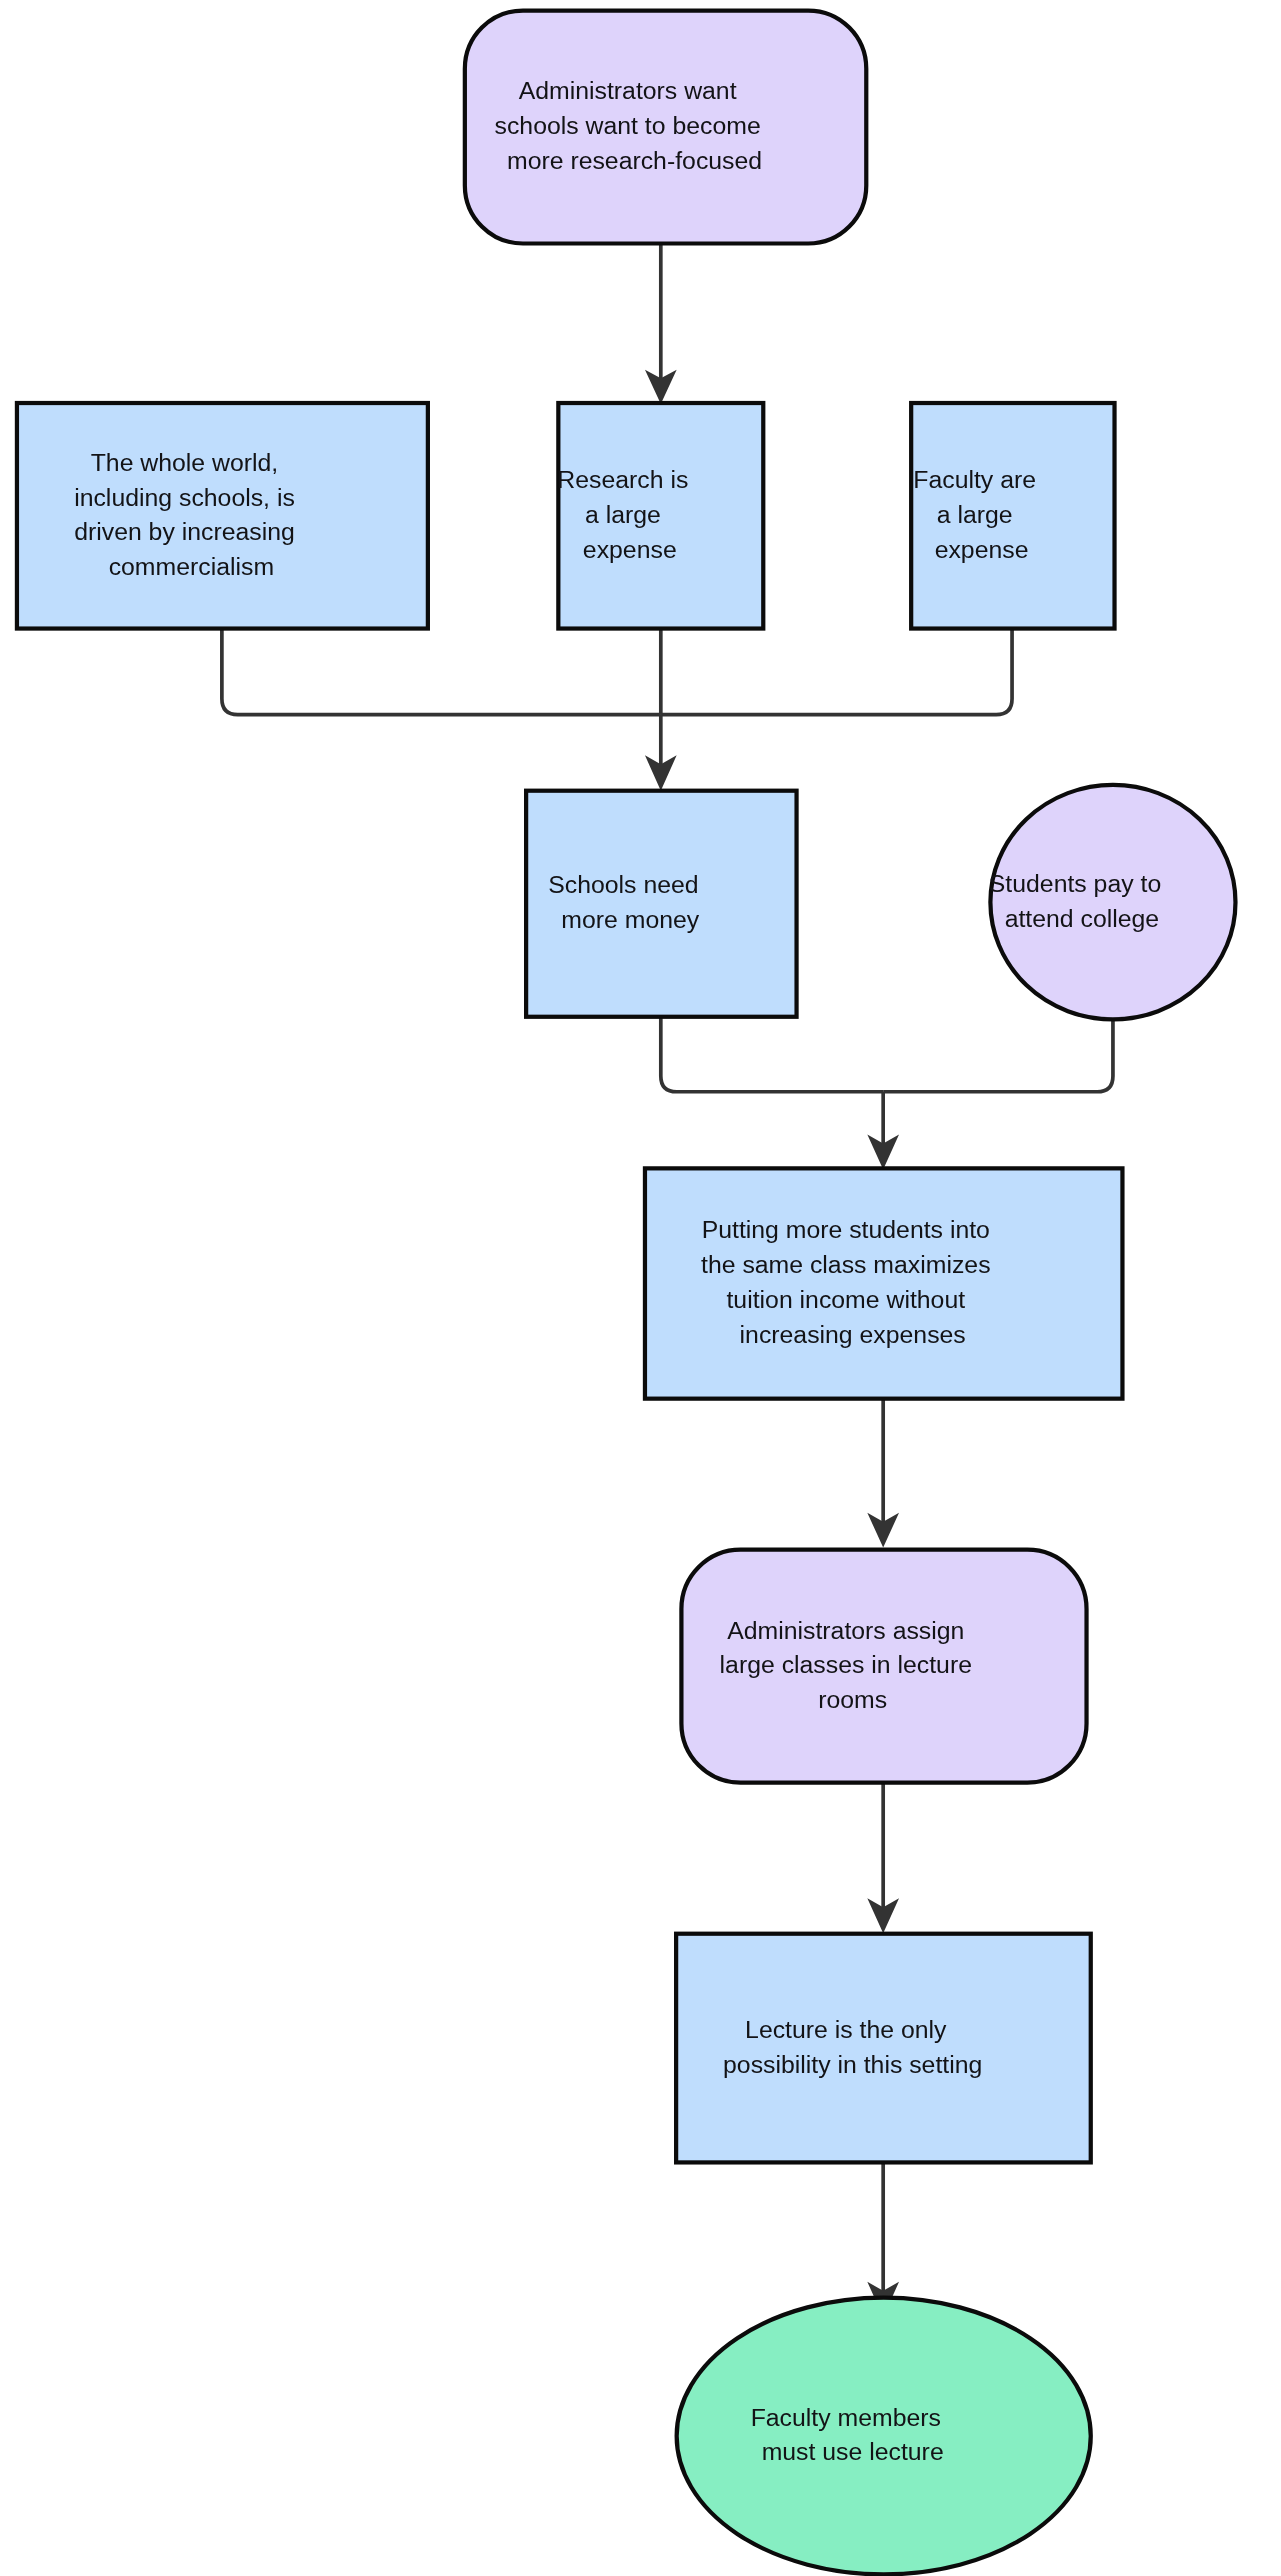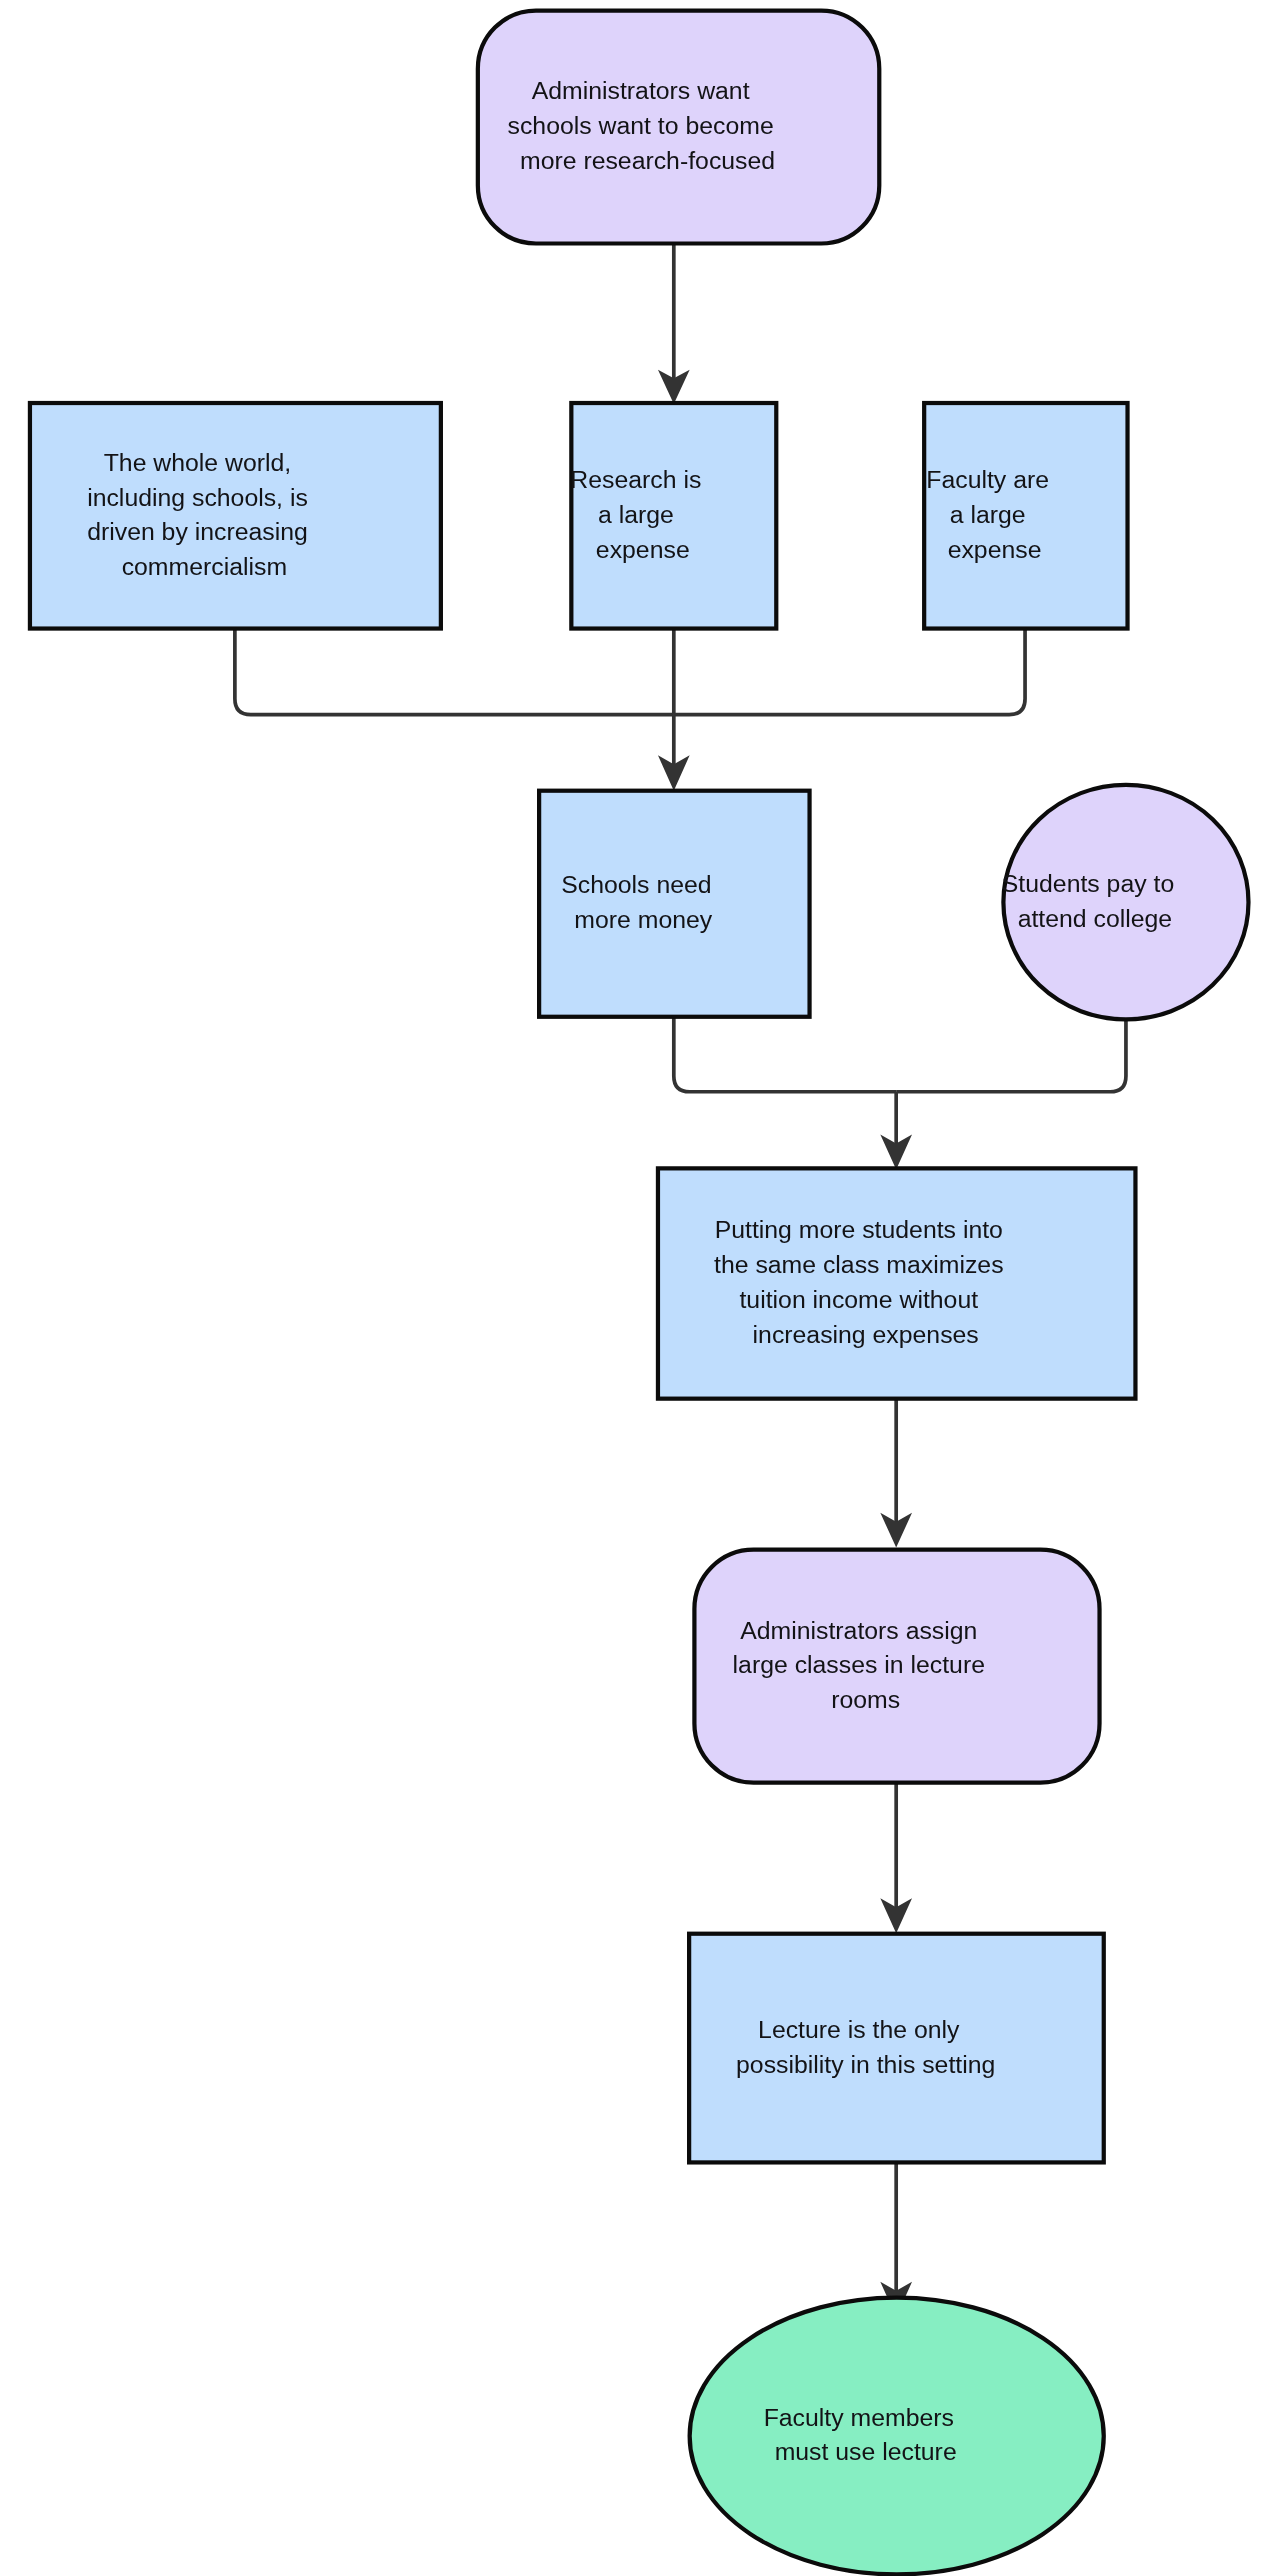--- a/index.html
+++ b/index.html
@@ -14,21 +14,20 @@
     position: relative;
     font-family: "Liberation Sans", "DejaVu Sans", sans-serif;
     overflow: hidden;
   }
   #flow-root {
     position: absolute;
     left: 0;
     top: 0;
     width: 1244px;
     height: 2576px;
-    margin-left: 13px;
   }
   svg.flow-canvas {
     display: block;
     width: 1282px;
     height: 2576px;
   }
   .edge-path {
     fill: none;
     stroke: #333333;
     stroke-width: 7;

